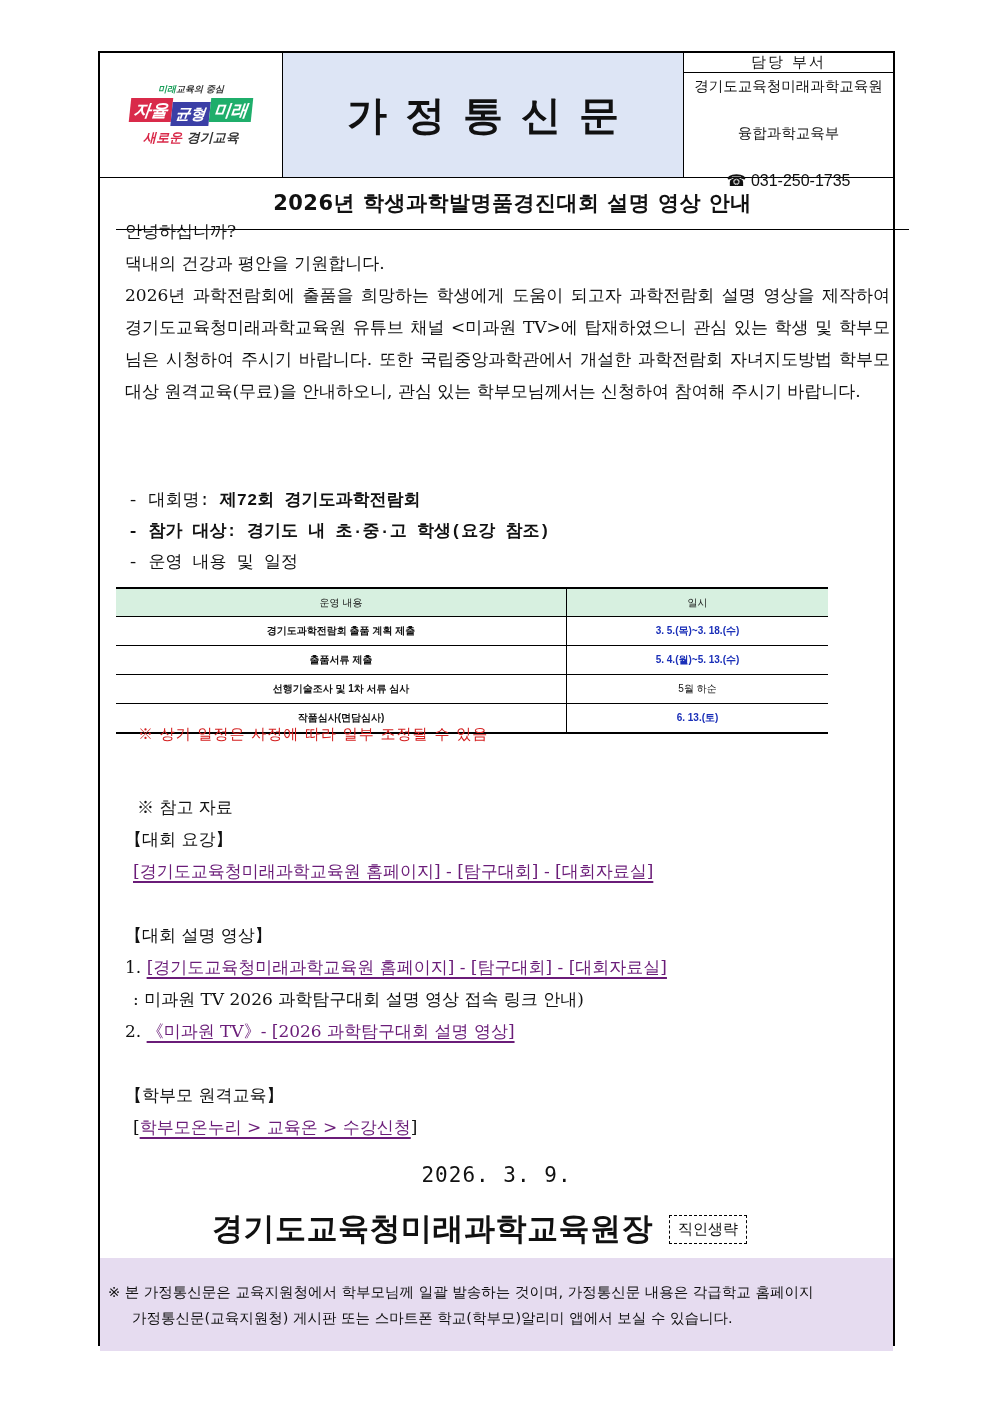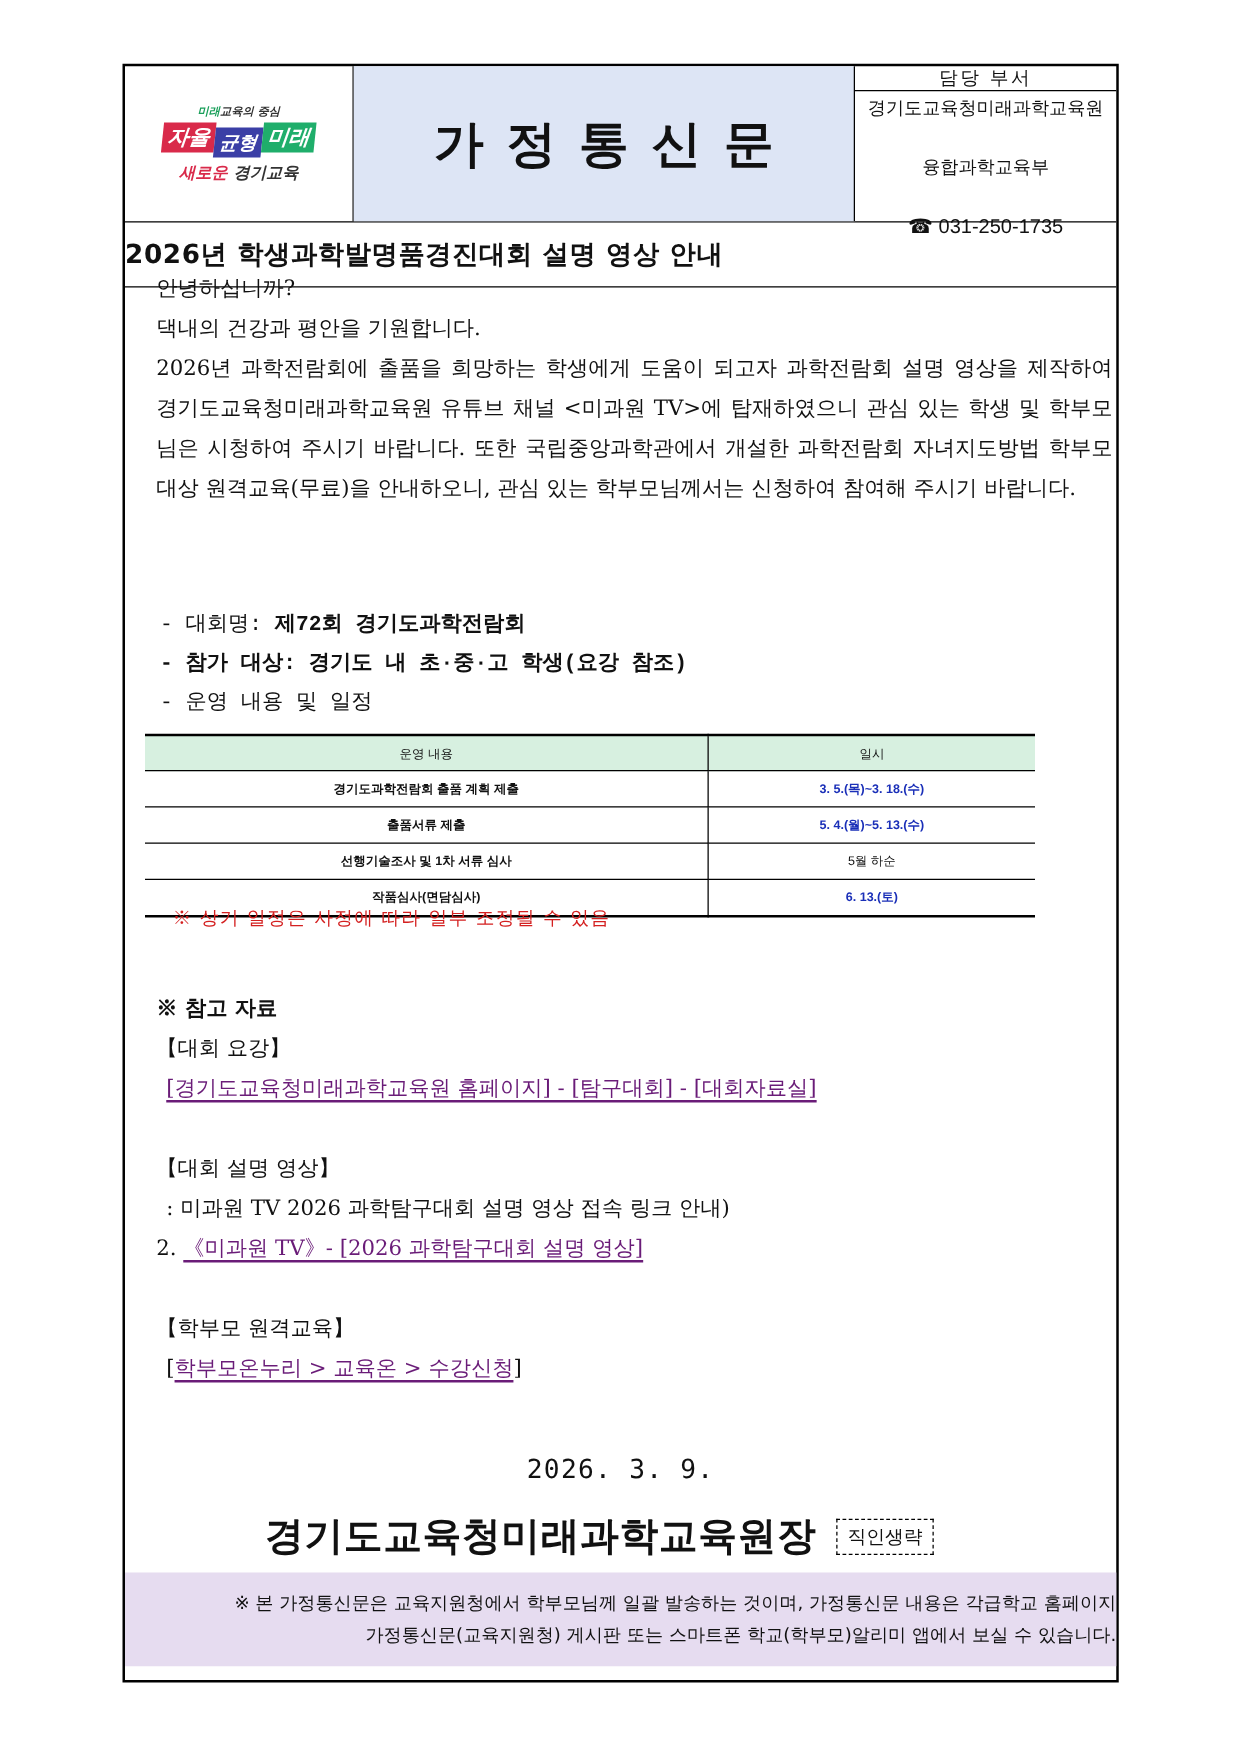--- a/index.html
+++ b/index.html
@@ -21,49 +21,49 @@
   .logo-top .g { color: #1a9f5a; }
   .logo-mid { display: flex; align-items: center; }
   .logo-chip { font-family: "DejaVu Sans", sans-serif; font-weight: bold; font-style: italic; color: #fff; font-size: 17px; padding: 1px 4px; line-height: 22px; }
   .chip-red { background: #d92a4a; transform: skew(-6deg); }
   .chip-blue { background: #3b3fa6; transform: skew(-6deg) translateY(4px); font-size: 15px; }
   .chip-green { background: #1fae6b; transform: skew(-6deg); }
   .logo-bot { font-family: "DejaVu Sans", sans-serif; font-weight: bold; font-style: italic; font-size: 13px; margin-top: 7px; }
   .logo-bot .r { color: #d92a4a; } .logo-bot .b { color: #333; }
 
   
-  .subject { position: absolute; left: 0; top: 124px; width: 793px; height: 52px; border-bottom: 1.5px solid #000; display: flex; align-items: center; }
+  .subject { position: absolute; left: 16px; top: 124px; width: 793px; height: 52px; border-bottom: 1.5px solid #000; display: flex; align-items: center; justify-content: center; }
   .subject span { font-family: "DejaVu Sans", "Liberation Sans", sans-serif; font-weight: bold; font-size: 21px; letter-spacing: 0.5px; }
 
   .body { position: absolute; left: 25px; top: 162px; width: 765px; }
   .para { font-size: 17px; line-height: 32px; text-align: justify; margin: 0; }
 
   .bullets { position: absolute; left: 28px; top: 432px; font-size: 17px; line-height: 31px; font-family: Liberation Mono, monospace; }
   .bullets b { font-weight: bold; }
 
   table.sched { position: absolute; left: 16px; top: 534px; width: 712px; border-collapse: collapse; font-family: Liberation Sans, sans-serif; font-size: 10px; border-top: 2.5px solid #000; border-bottom: 2.5px solid #000; }
   table.sched th { background: #d7f0e0; font-weight: normal; height: 25px; border-bottom: 1px solid #000; }
   table.sched td { height: 26px; text-align: center; border-bottom: 1px solid #000; }
   table.sched tr:last-child td { border-bottom: none; }
   table.sched .c1 { width: 448px; border-right: 1px solid #000; font-weight: bold; }
   table.sched th.c1 { font-weight: normal; }
   table.sched .date-blue { color: #1a2fb8; font-weight: bold; }
   .note-red { position: absolute; left: 38px; top: 672px; color: #d42020; font-size: 15px; letter-spacing: 1px; }
 
   .refs { position: absolute; left: 25px; top: 738px; font-size: 17px; line-height: 32px; }
-  .refs .head { font-weight: bold; }
+  .refs .head { font-weight: normal; margin-left: 12px; }
   a.link { color: #6a1c78; text-decoration: underline; text-underline-offset: 4px; text-decoration-thickness: 1.5px; }
   .indent1 { padding-left: 8px; }
 
   .date { position: absolute; left: 0; width: 793px; top: 1110px; text-align: center; font-family: "DejaVu Sans Mono", "Liberation Mono", monospace; font-size: 21px; letter-spacing: 1px; }
   .sign { position: absolute; left: 112px; top: 1155px; display: flex; align-items: center; }
   .sign-name { font-family: "DejaVu Sans", "Liberation Sans", sans-serif; font-weight: bold; font-size: 31px; letter-spacing: 0.5px; }
   .seal { margin-left: 16px; border: 1px dashed #000; padding: 4px 8px; font-size: 15px; font-family: "DejaVu Sans", sans-serif; }
 
-  .footer { position: absolute; left: 0; top: 1205px; width: 793px; height: 75px; background: #e6dcf0; display: flex; flex-direction: column; justify-content: center; font-family: "DejaVu Sans", "Liberation Sans", sans-serif; font-size: 14.5px; line-height: 26px; padding-left: 8px; box-sizing: border-box; align-items: flex-end; }
+  .footer { position: absolute; left: 0; top: 1205px; width: 793px; height: 93px; background: #e6dcf0; display: flex; flex-direction: column; justify-content: center; font-family: "DejaVu Sans", "Liberation Sans", sans-serif; font-size: 14.5px; line-height: 26px; padding-left: 8px; box-sizing: border-box; }
   .footer .l2 { padding-left: 24px; }
 </style>
 </head>
 <body>
 
 <div class="page-frame">
 
   <div class="hdr">
     <div class="hdr-logo">
       <div class="logo-top"><span class="g">미래</span><span>교육의 중심</span></div>
@@ -130,20 +130,21 @@
     </tbody>
   </table>
   <div class="note-red">※ 상기 일정은 사정에 따라 일부 조정될 수 있음</div>
 
   <div class="refs">
     <div class="head">※ 참고 자료</div>
     <div>【대회 요강】</div>
     <div class="indent1"><a class="link">[경기도교육청미래과학교육원 홈페이지] - [탐구대회] - [대회자료실]</a></div>
     <div style="height:32px"></div>
     <div>【대회 설명 영상】</div>
+    <div><span>1. </span><a class="link">[경기도교육청미래과학교육원 홈페이지] - [탐구대회] - [대회자료실]</a></div>
     <div class="indent1">: 미과원 TV 2026 과학탐구대회 설명 영상 접속 링크 안내)</div>
     <div><span>2. </span> <a class="link">《미과원 TV》- [2026 과학탐구대회 설명 영상]</a></div>
     <div style="height:32px"></div>
     <div>【학부모 원격교육】</div>
     <div class="indent1"><span>[</span><a class="link">학부모온누리 &gt; 교육온 &gt; 수강신청</a><span>]</span></div>
   </div>
 
   <div class="date">2026. 3. 9.</div>
 
   <div class="sign">

